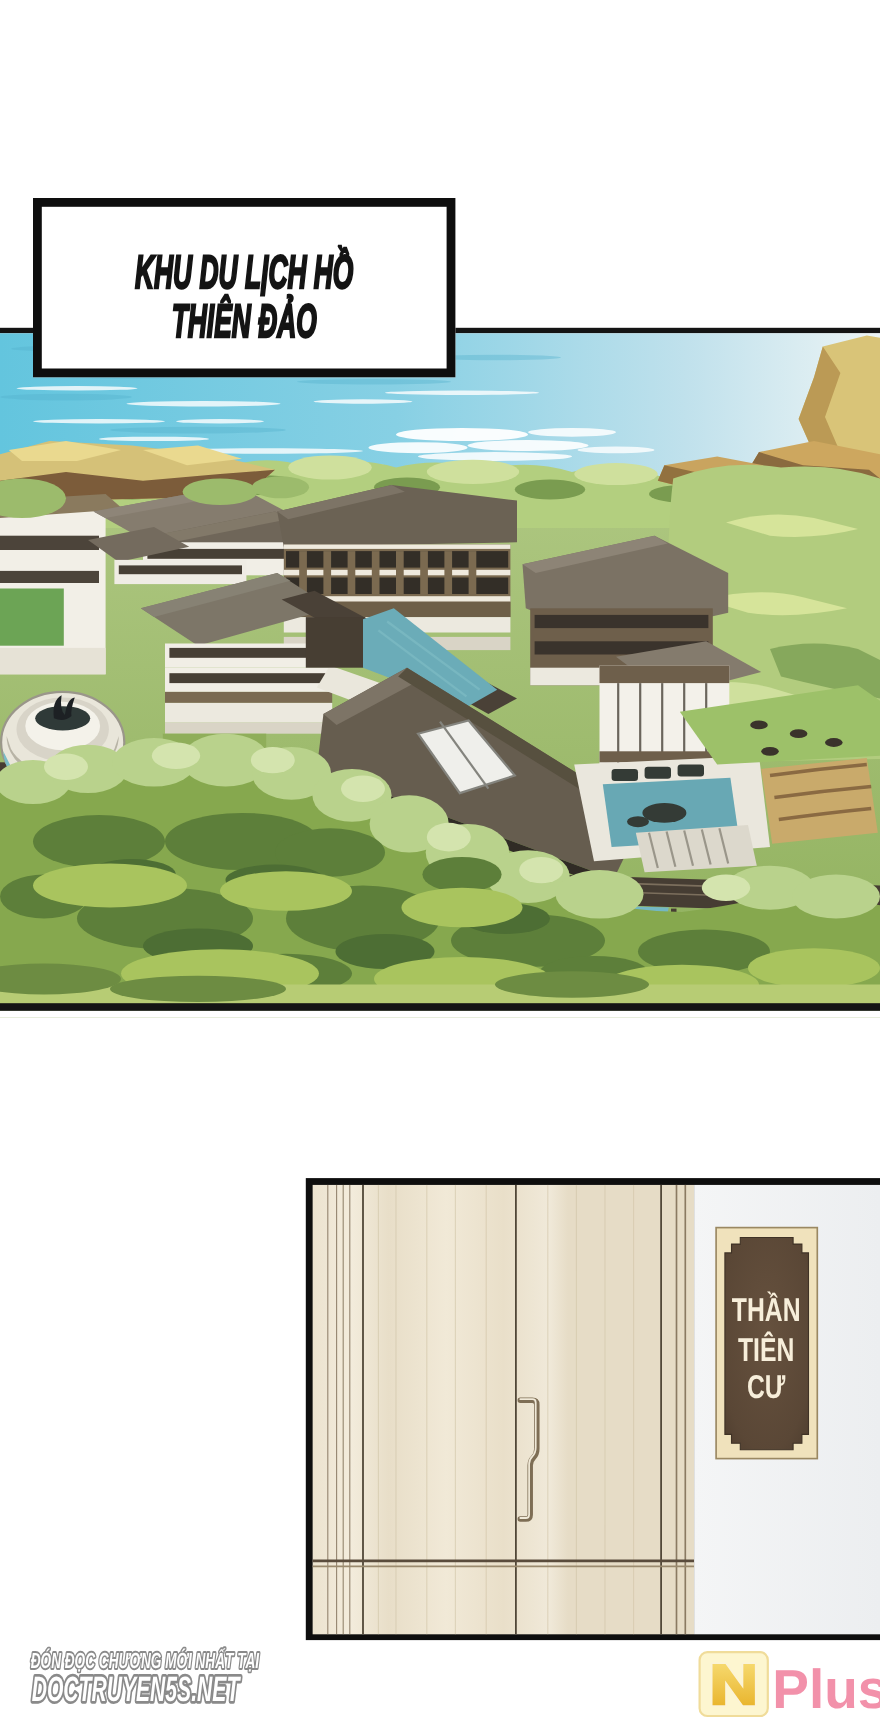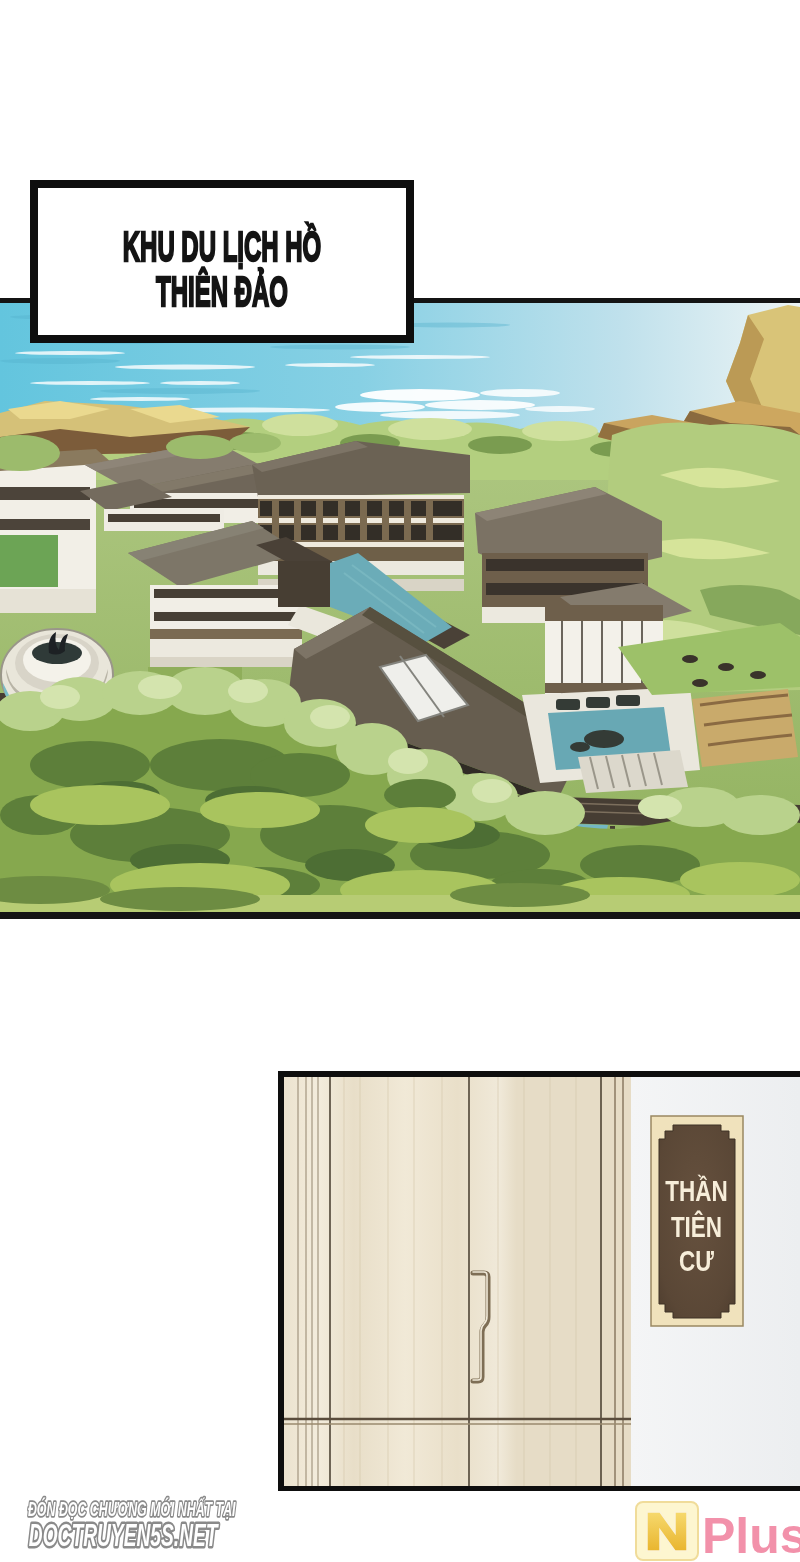--- a/index.html
+++ b/index.html
@@ -1,20 +1,20 @@
 <!DOCTYPE html>
 <html><head>
 <meta charset="utf-8">
 <style>
 html,body{margin:0;padding:0;}
 body{width:800px;height:1562px;background:#ffffff;position:relative;overflow:hidden;
  font-family:"Liberation Sans",sans-serif;}
 #scene{position:absolute;left:0;top:295px;width:800px;height:630px;}
 #titlebox{position:absolute;left:30px;top:180px;width:384px;height:163px;box-sizing:border-box;
- border:8px solid #0e0e0e;background:#ffffff;z-index:5;text-align:center;}
+ border:8px solid #0e0e0e;background:#ffffff;z-index:5;text-align:center;font-style:italic;}
 #titlebox .t{font-weight:bold;color:#141414;font-size:41px;line-height:43px;
  transform:scale(0.585,1.04);transform-origin:50% 0;margin-top:37px;letter-spacing:0px;white-space:nowrap;
  -webkit-text-stroke:2.2px #141414;}
 #door{position:absolute;left:278px;top:1071px;width:617px;height:420px;background:#0e0e0e;}
 #doorin{position:absolute;left:6px;top:6px;width:516px;height:409px;}
 #foot1{position:absolute;left:18px;top:1490px;width:340px;height:66px;}
 #logo{position:absolute;left:628px;top:1497px;width:172px;height:65px;}
 </style>
 </head>
 <body>

